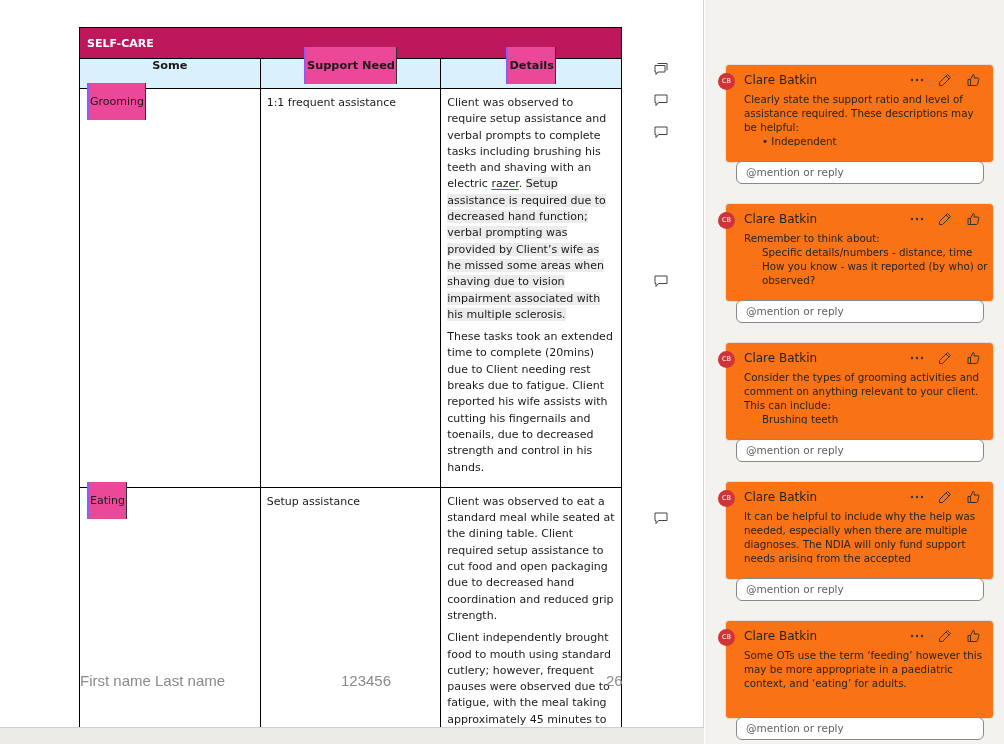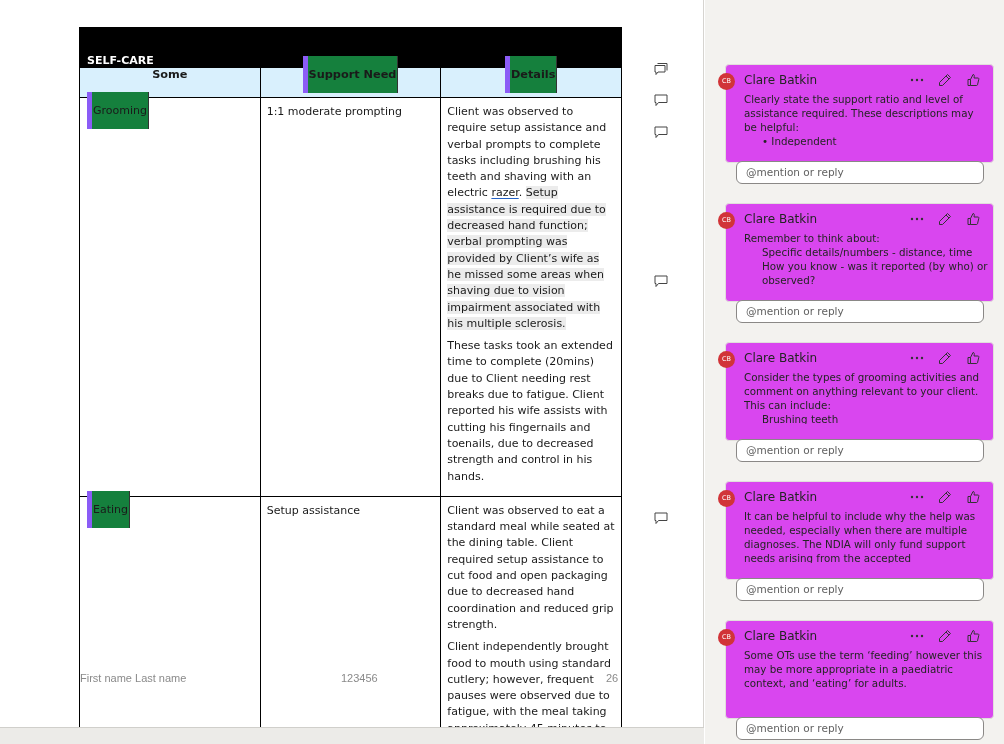--- a/index.html
+++ b/index.html
@@ -5,44 +5,44 @@
   * { box-sizing: border-box; margin: 0; padding: 0; }
   html, body { width: 1004px; height: 744px; overflow: hidden; }
   body { position: relative; background: #ffffff; font-family: "Liberation Sans", sans-serif; color: #222; }
 
   
   .doc-area { position: absolute; left: 0; top: 0; width: 704px; height: 727px; background: #ffffff; border-right: 1px solid #d6d4d0; }
   .page { position: absolute; left: 0; top: 0; width: 704px; height: 727px; }
 
   table.sc { position: absolute; left: 79px; top: 27px; width: 543px; border-collapse: collapse; font-family: "DejaVu Sans", sans-serif; font-size: 11px; color: #1a1a1a; table-layout: fixed; }
   table.sc td, table.sc th { border: 1px solid #000; vertical-align: top; }
-  .title-row th { background: #000000; color: #fff; text-align: left; font-weight: bold; font-size: 11px; height: 31px; padding: 26px 7px 0 7px; border-color: #002060; }
+  .title-row th { background: #be185d; color: #fff; text-align: left; font-weight: bold; font-size: 11px; height: 31px; padding: 9px 7px 0 7px; border-color: #002060; }
   .head-row th { background: #d9f0fd; height: 30px; font-weight: bold; text-align: center; vertical-align: middle; font-size: 11.3px; }
-  .sel { background: #15803d; border-left: 5px solid #8b5cf6; border-right: 1px solid #333; padding: 12px 1px; }
+  .sel { background: #ec4899; border-left: 2px solid #8b5cf6; border-right: 1px solid #333; padding: 12px 1px; }
   td.task { width: 102px; padding: 6px 7px; font-weight: normal; }
   td.need { width: 93px; padding: 6px 6px; line-height: 16px; }
   td.det { padding: 6px 6px 6px 6px; line-height: 16.3px; }
   td.det p { margin-bottom: 6px; }
   td.det p:last-child { margin-bottom: 5px; }
   .hl { background: #ececec; }
   .spell { text-decoration: underline; text-decoration-color: #2563c7; text-underline-offset: 2px; }
 
-  .footer { position: absolute; top: 672px; font-family: "Liberation Sans", sans-serif; font-size: 11px; color: #8a8a8a; }
+  .footer { position: absolute; top: 672px; font-family: "Liberation Sans", sans-serif; font-size: 15px; color: #8a8a8a; }
   .footer.name { left: 80px; }
   .footer.num { left: 341px; }
   .footer.page-no { left: 606px; }
 
   .margin-icon { position: absolute; left: 654px; width: 14px; height: 14px; }
 
   
   .hscroll { position: absolute; left: 0; top: 727px; width: 704px; height: 17px; background: #ecebe8; border-top: 1px solid #d0cfcb; }
 
   
   .pane { position: absolute; left: 705px; top: 0; width: 299px; height: 744px; background: #f3f2ef; overflow: hidden; }
-  .card { position: absolute; left: 20px; width: 269px; height: 99px; background: #d946ef; border: 1px solid #e1dfdb; border-radius: 4px; }
+  .card { position: absolute; left: 20px; width: 269px; height: 99px; background: #f97316; border: 1px solid #e1dfdb; border-radius: 4px; }
   .avatar { position: absolute; left: -8px; top: 8px; width: 17px; height: 17px; border-radius: 50%; background: #d13438; color: #fff; font-size: 6.5px; line-height: 17px; text-align: center; font-family: "DejaVu Sans", sans-serif; }
   .author { position: absolute; left: 18px; top: 8px; font-family: "DejaVu Sans", sans-serif; font-size: 12px; color: #242424; }
   .actions { position: absolute; right: 12px; top: 7px; display: flex; gap: 12px; align-items: center; }
   .act { width: 16px; height: 16px; display: flex; align-items: center; justify-content: center; color: #333; font-size: 12px; }
   .body { position: absolute; left: 18px; top: 27px; width: 245px; height: 54px; overflow: hidden; font-family: "DejaVu Sans", sans-serif; font-size: 10.3px; line-height: 14px; color: #242424; }
   .body .ind { padding-left: 18px; }
   .reply { position: absolute; left: 10px; top: 96px; width: 248px; height: 23px; border: 1px solid #8a8886; border-radius: 6px; font-family: "DejaVu Sans", sans-serif; font-size: 10.5px; color: #616161; padding: 4px 9px; background: #fff; }
 </style>
 </head>
 <body>
@@ -55,21 +55,21 @@
         <th colspan="3">SELF-CARE</th>
       </tr>
       <tr class="head-row">
         <th style="width:102px"><span>Some</span></th>
         <th style="width:93px"><span class="sel">Support Need</span></th>
         <th><span class="sel">Details</span></th>
       </tr>
 
       <tr>
         <td class="task"><span class="sel">Grooming</span></td>
-        <td class="need"><span>1:1 moderate prompting</span></td>
+        <td class="need"><span>1:1 frequent assistance</span></td>
         <td class="det">
           <p><span>Client was observed to require setup assistance and verbal prompts to complete tasks including brushing his teeth and shaving with an electric </span><span class="spell">razer</span><span>. </span><span class="hl">Setup assistance is required due to decreased hand function; verbal prompting was provided by Client’s wife as he missed some areas when shaving due to vision impairment associated with his multiple sclerosis.</span></p>
           <p>These tasks took an extended time to complete (20mins) due to Client needing rest breaks due to fatigue. Client reported his wife assists with cutting his fingernails and toenails, due to decreased strength and control in his hands.</p>
         </td>
       </tr>
 
       <tr>
         <td class="task"><span class="sel">Eating</span></td>
         <td class="need"><span>Setup assistance</span></td>
         <td class="det">

